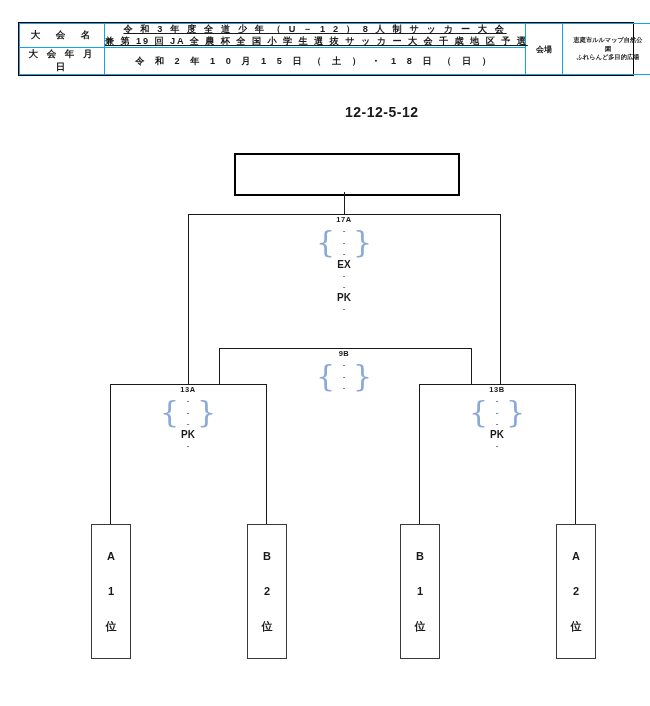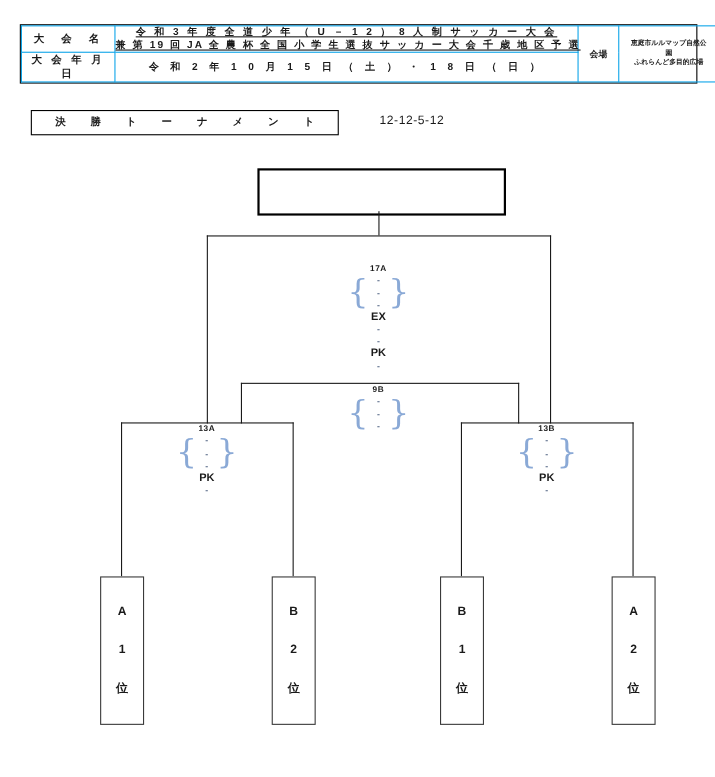--- a/index.html
+++ b/index.html
@@ -37,21 +37,21 @@
 
   
   .title-box{
     position:absolute;left:28px;top:100px;width:278px;height:21px;
     border:1.8px solid #000;background:#fff;
     display:flex;align-items:center;justify-content:center;
   }
   .title-text{font-size:9.5px;font-weight:700;letter-spacing:10px;padding-left:10px;white-space:nowrap;}
   .code-text{
     position:absolute;left:345px;top:104px;
-    font-size:11px;font-weight:400;letter-spacing:0.5px;white-space:nowrap;
+    font-size:14px;font-weight:700;letter-spacing:0.5px;white-space:nowrap;
   }
 
   
   .champ-box{
     position:absolute;left:234px;top:153px;width:222px;height:39px;
     border:2.2px solid #000;background:#fff;
   }
   .hline{position:absolute;background:#1a1a1a;height:1.3px;}
   .vline{position:absolute;background:#1a1a1a;width:1.3px;}
 
@@ -107,23 +107,20 @@
       <tr class="r2">
         <td class="c-label">大 会 年 月 日</td>
         <td class="c-main">
           <div class="date-line">令 和 2 年 1 0 月 1 5 日 （ 土 ） ・ 1 8 日 （ 日 ）</div>
         </td>
       </tr>
     </tbody>
       </table>
   </div>
 
-  <div class="title-box">
-    <span class="title-text">決 勝 ト ー ナ メ ン ト</span>
-  </div>
   <div class="code-text">12-12-5-12</div>
 
   <div class="champ-box"></div>
 
   <div class="vline" style="left:344px;top:192px;height:22px;"></div>
 
   <div class="hline" style="left:188px;top:214px;width:313px;"></div>
 
   <div class="vline" style="left:188px;top:214px;height:171px;"></div>
 
@@ -134,21 +131,21 @@
   <div class="vline" style="left:471px;top:348px;height:37px;"></div>
 
   <div class="hline" style="left:110px;top:384px;width:157px;"></div>
   <div class="vline" style="left:110px;top:384px;height:140px;"></div>
   <div class="vline" style="left:266px;top:384px;height:140px;"></div>
 
   <div class="hline" style="left:419px;top:384px;width:157px;"></div>
   <div class="vline" style="left:419px;top:384px;height:140px;"></div>
   <div class="vline" style="left:575px;top:384px;height:140px;"></div>
 
-  <div class="node" style="left:284px;top:215px;margin-top:24px;">
+  <div class="node" style="left:284px;top:215px;">
     <div class="node-label">17A</div>
     <div class="brace-wrap">
       <span class="brace left">{</span>
       <span class="brace right">}</span>
       <div class="dashcol">
         <span class="dash">-</span>
         <span class="dash">-</span>
         <span class="dash">-</span>
       </div>
     </div>

